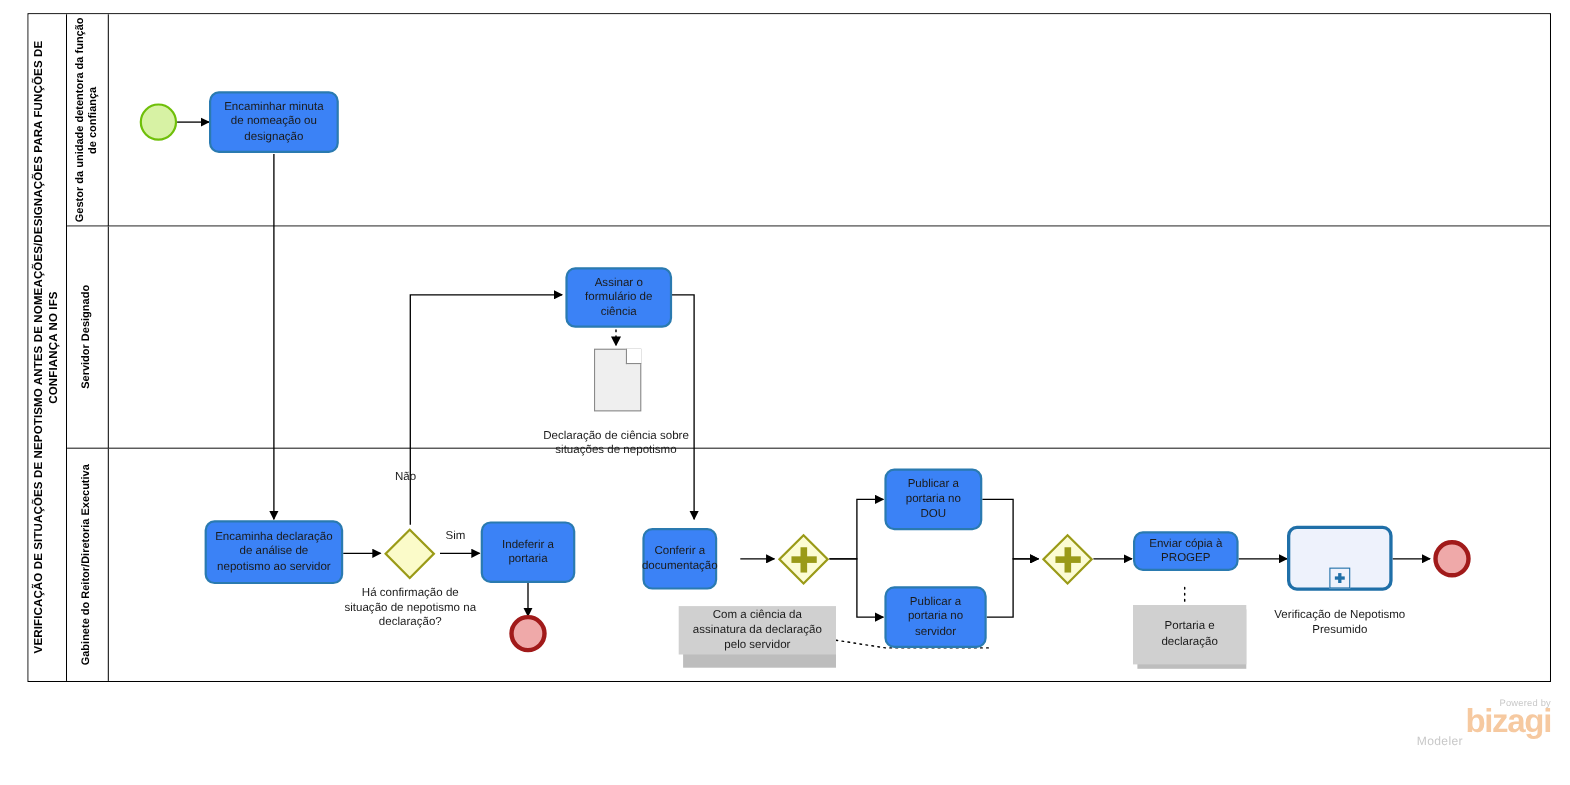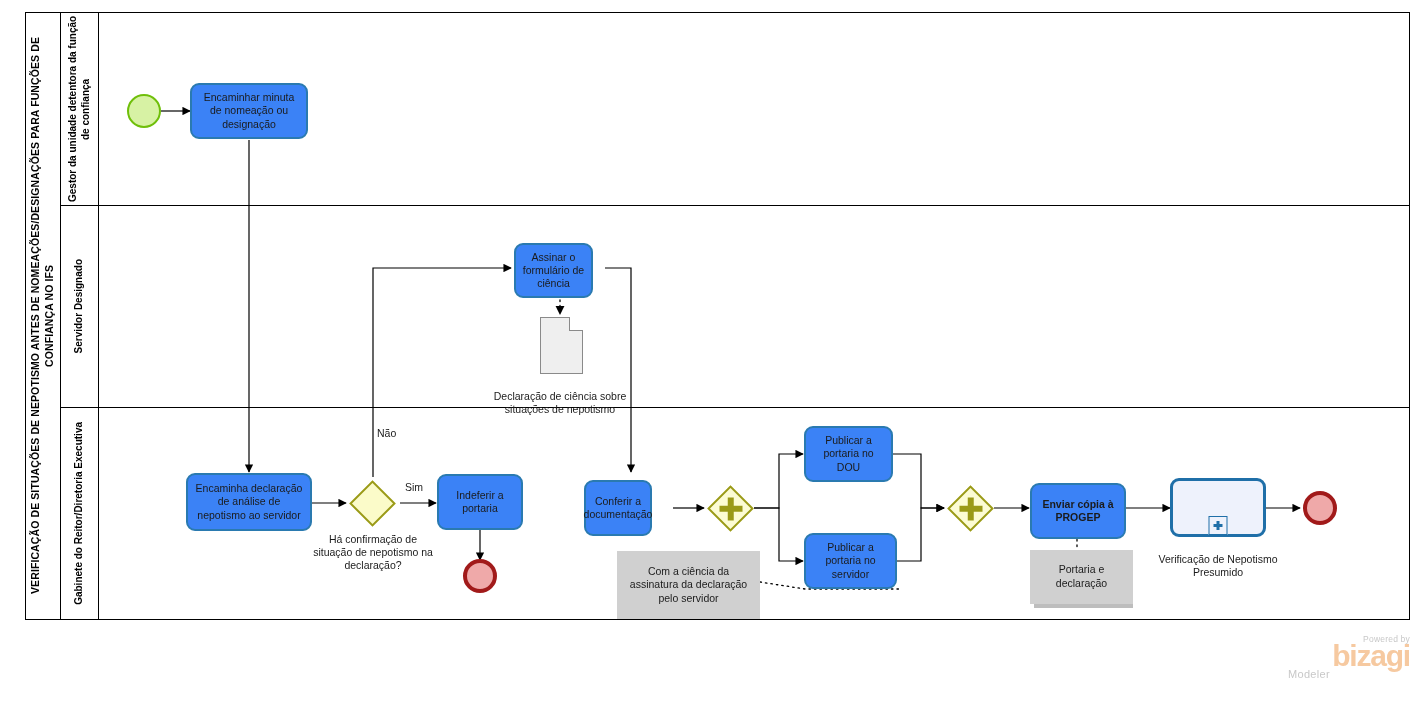--- a/index.html
+++ b/index.html
@@ -308,39 +308,39 @@
       <path d="M 760 582 L 805 589 L 900 589"></path>
     </g>
   </svg>
 
   <div class="node event start" style="left:127px; top:94px; width:34px; height:34px;"></div>
 
   <div class="node task" style="left:190px; top:83px; width:118px; height:56px;">
     <span>Encaminhar minuta de nomeação ou designação</span>
   </div>
 
-  <div class="node task" style="left:514px; top:243px; width:79px; height:55px;align-items:center;">
+  <div class="node task" style="left:514px; top:243px; width:97px; height:55px;align-items:center;">
     <span>Assinar o formulário de ciência</span>
   </div>
 
   <div class="data-object" style="left:540px; top:317px; width:41px; height:55px;">
     <div class="fold"></div>
   </div>
   <div class="node-label" style="left:480px; top:374px; width:160px;margin-top:16px;">Declaração de ciência sobre situações de nepotismo</div>
 
   <div class="node task" style="left:186px; top:473px; width:126px; height:58px;">
     <span>Encaminha declaração de análise de nepotismo ao servidor</span>
   </div>
 
   <div class="gw-wrap" style="left:350px; top:481px; width:45px; height:45px;">
     <div class="gateway exclusive" style="position:absolute; left:6px; top:6px; width:33px; height:33px;"></div>
   </div>
   <div class="node-label" style="left:312px; top:533px; width:122px;">Há confirmação de situação de nepotismo na declaração?</div>
 
-  <div class="flow-label" style="left:377px; top:427px;">Não</div>
+  <div class="flow-label" style="left:359px; top:427px;">Não</div>
   <div class="flow-label" style="left:405px; top:481px;">Sim</div>
 
   <div class="node task" style="left:437px; top:474px; width:86px; height:56px;">
     <span>Indeferir a portaria</span>
   </div>
 
   <div class="node event end" style="left:463px; top:559px; width:34px; height:34px;"></div>
 
   <div class="node task" style="left:584px; top:480px; width:68px; height:56px;">
     <span>Conferir a documentação</span>
@@ -359,33 +359,33 @@
   <div class="node task" style="left:804px; top:533px; width:93px; height:56px;">
     <span>Publicar a portaria no servidor</span>
   </div>
 
   <div class="gw-wrap" style="left:948px; top:486px; width:45px; height:45px;">
     <div class="gateway" style="position:absolute; left:6px; top:6px; width:33px; height:33px;"></div>
     <div class="gw-plus-h"></div>
     <div class="gw-plus-v"></div>
   </div>
 
-  <div class="node task" style="left:1030px; top:483px; width:96px; height:56px;font-weight:bold;">
+  <div class="node task" style="left:1030px; top:483px; width:96px; height:36px;">
     <span>Enviar cópia à PROGEP</span>
   </div>
 
   <div class="node subprocess" style="left:1170px; top:478px; width:96px; height:59px;">
     <div class="plus-box"></div>
   </div>
   <div class="node-label" style="left:1148px; top:553px; width:140px;">Verificação de Nepotismo Presumido</div>
 
   <div class="node event end" style="left:1303px; top:491px; width:34px; height:34px;"></div>
 
   <div class="annotation-shadow" style="left:621px; top:555px; width:139px; height:52px;"></div>
-  <div class="annotation" style="left:617px; top:551px; width:143px; height:68px;">
+  <div class="annotation" style="left:617px; top:551px; width:143px; height:44px;">
     <span>Com a ciência da assinatura da declaração pelo servidor</span>
   </div>
 
   <div class="annotation-shadow" style="left:1034px; top:554px; width:99px; height:54px;"></div>
   <div class="annotation" style="left:1030px; top:550px; width:103px; height:54px;">
     <span>Portaria e declaração</span>
   </div>
 
   <div class="bizagi" style="left:1280px; top:634px; width:130px;">
     <div class="powered">Powered by</div>

